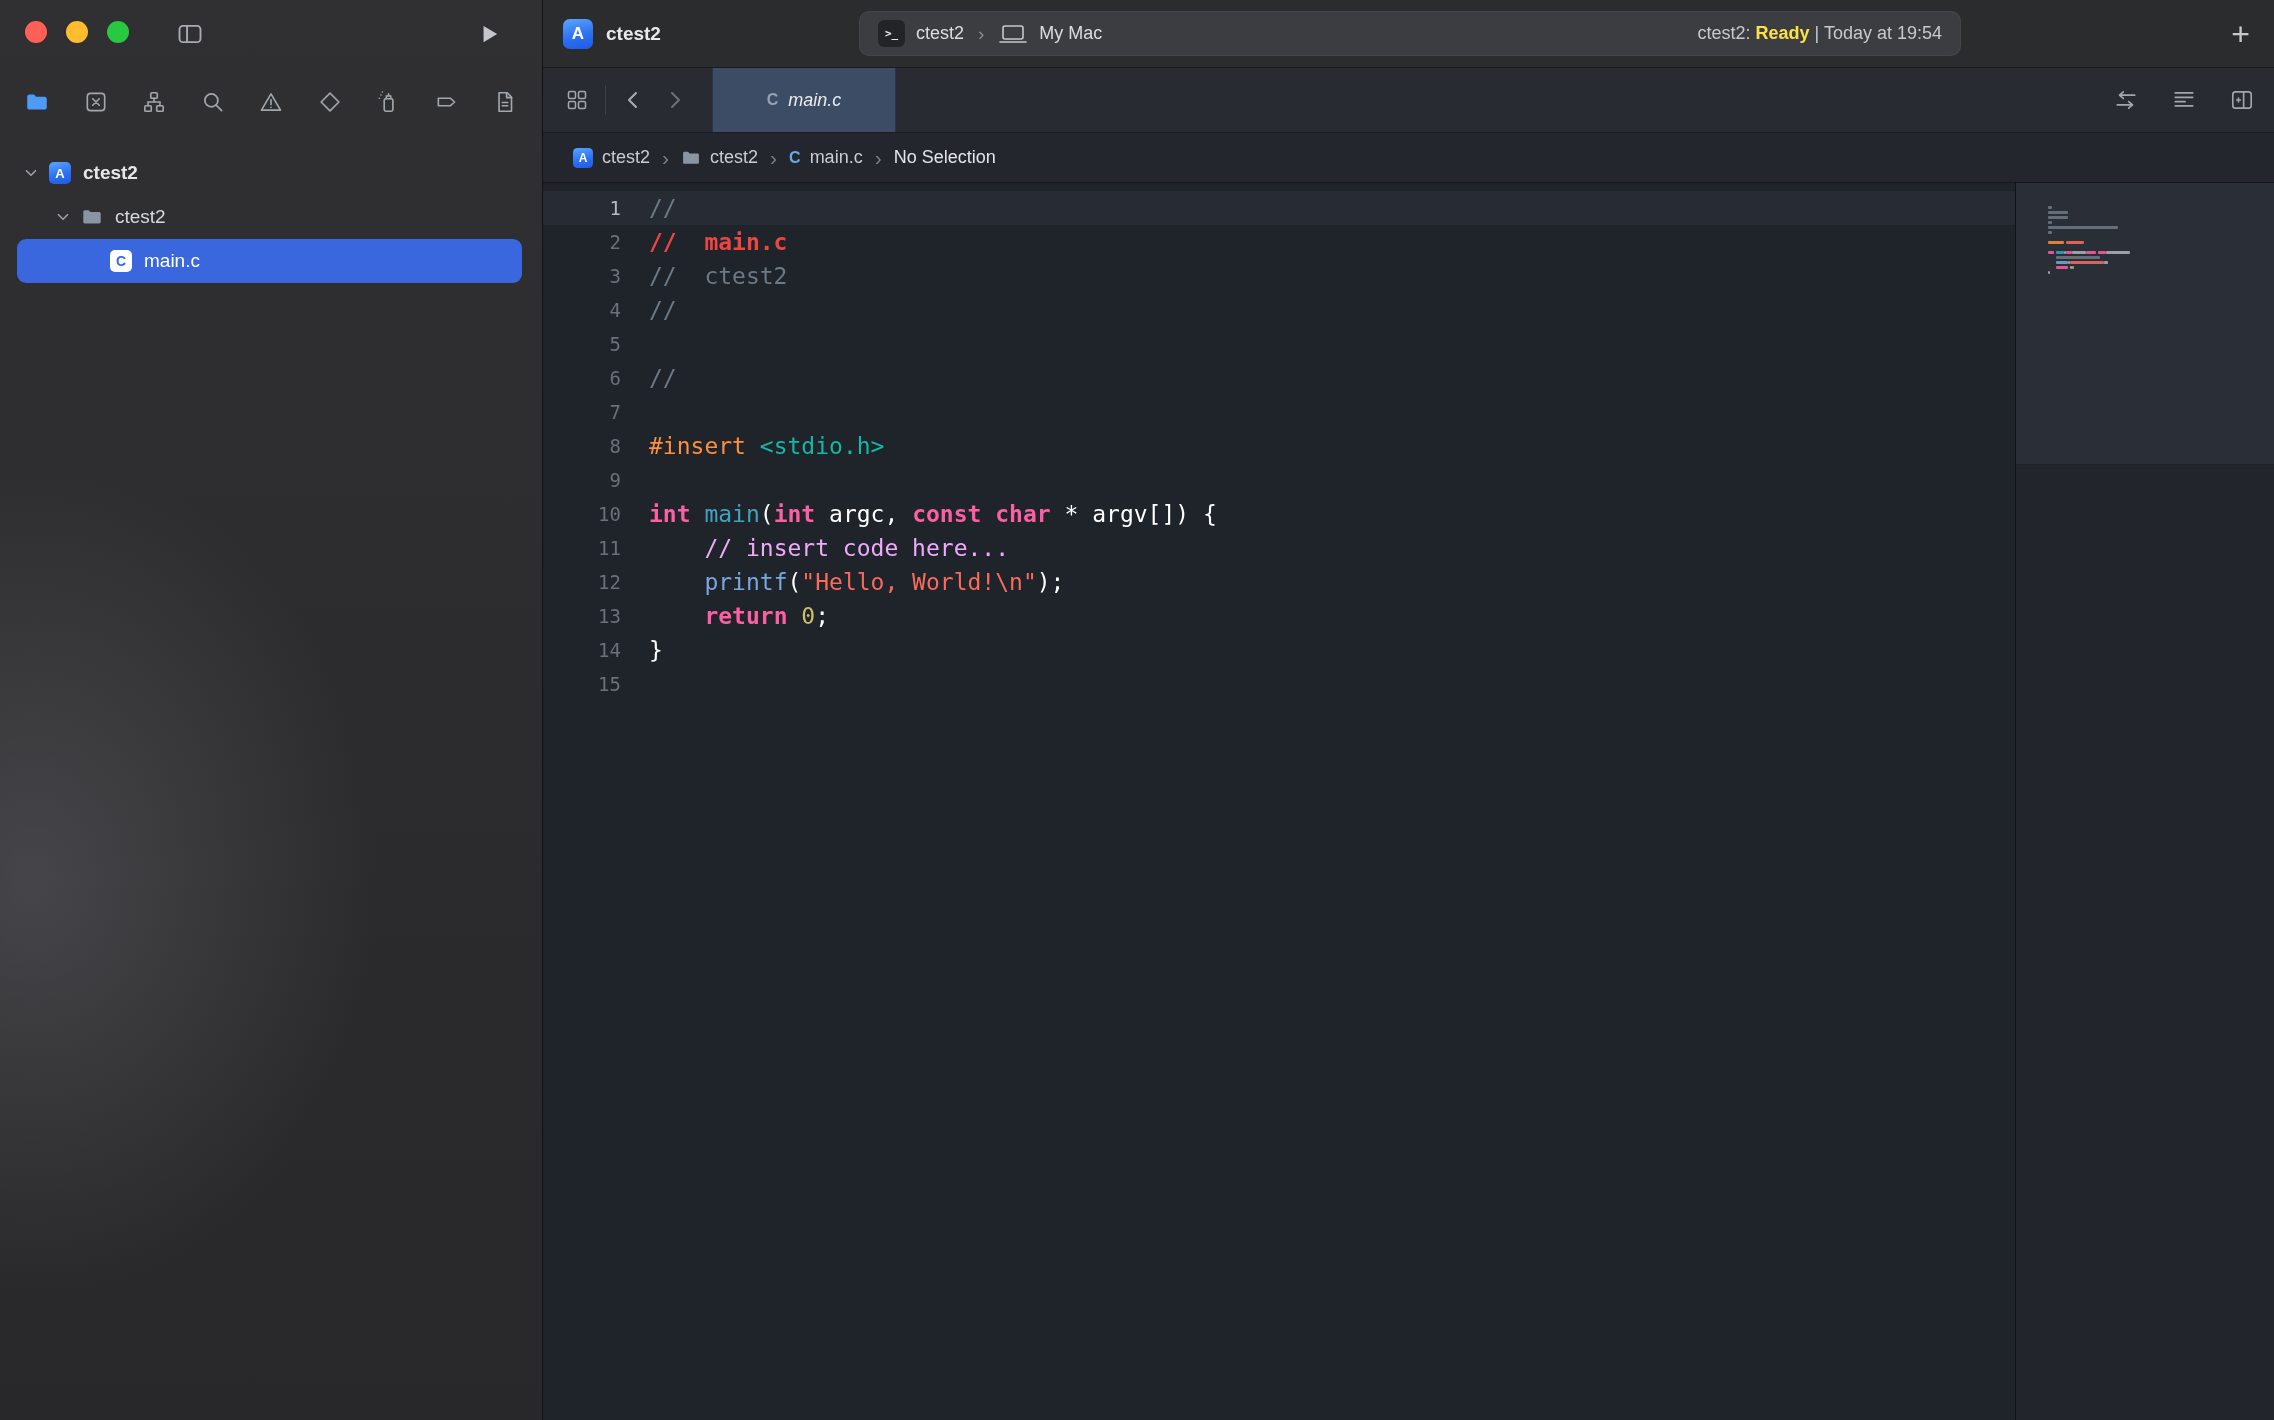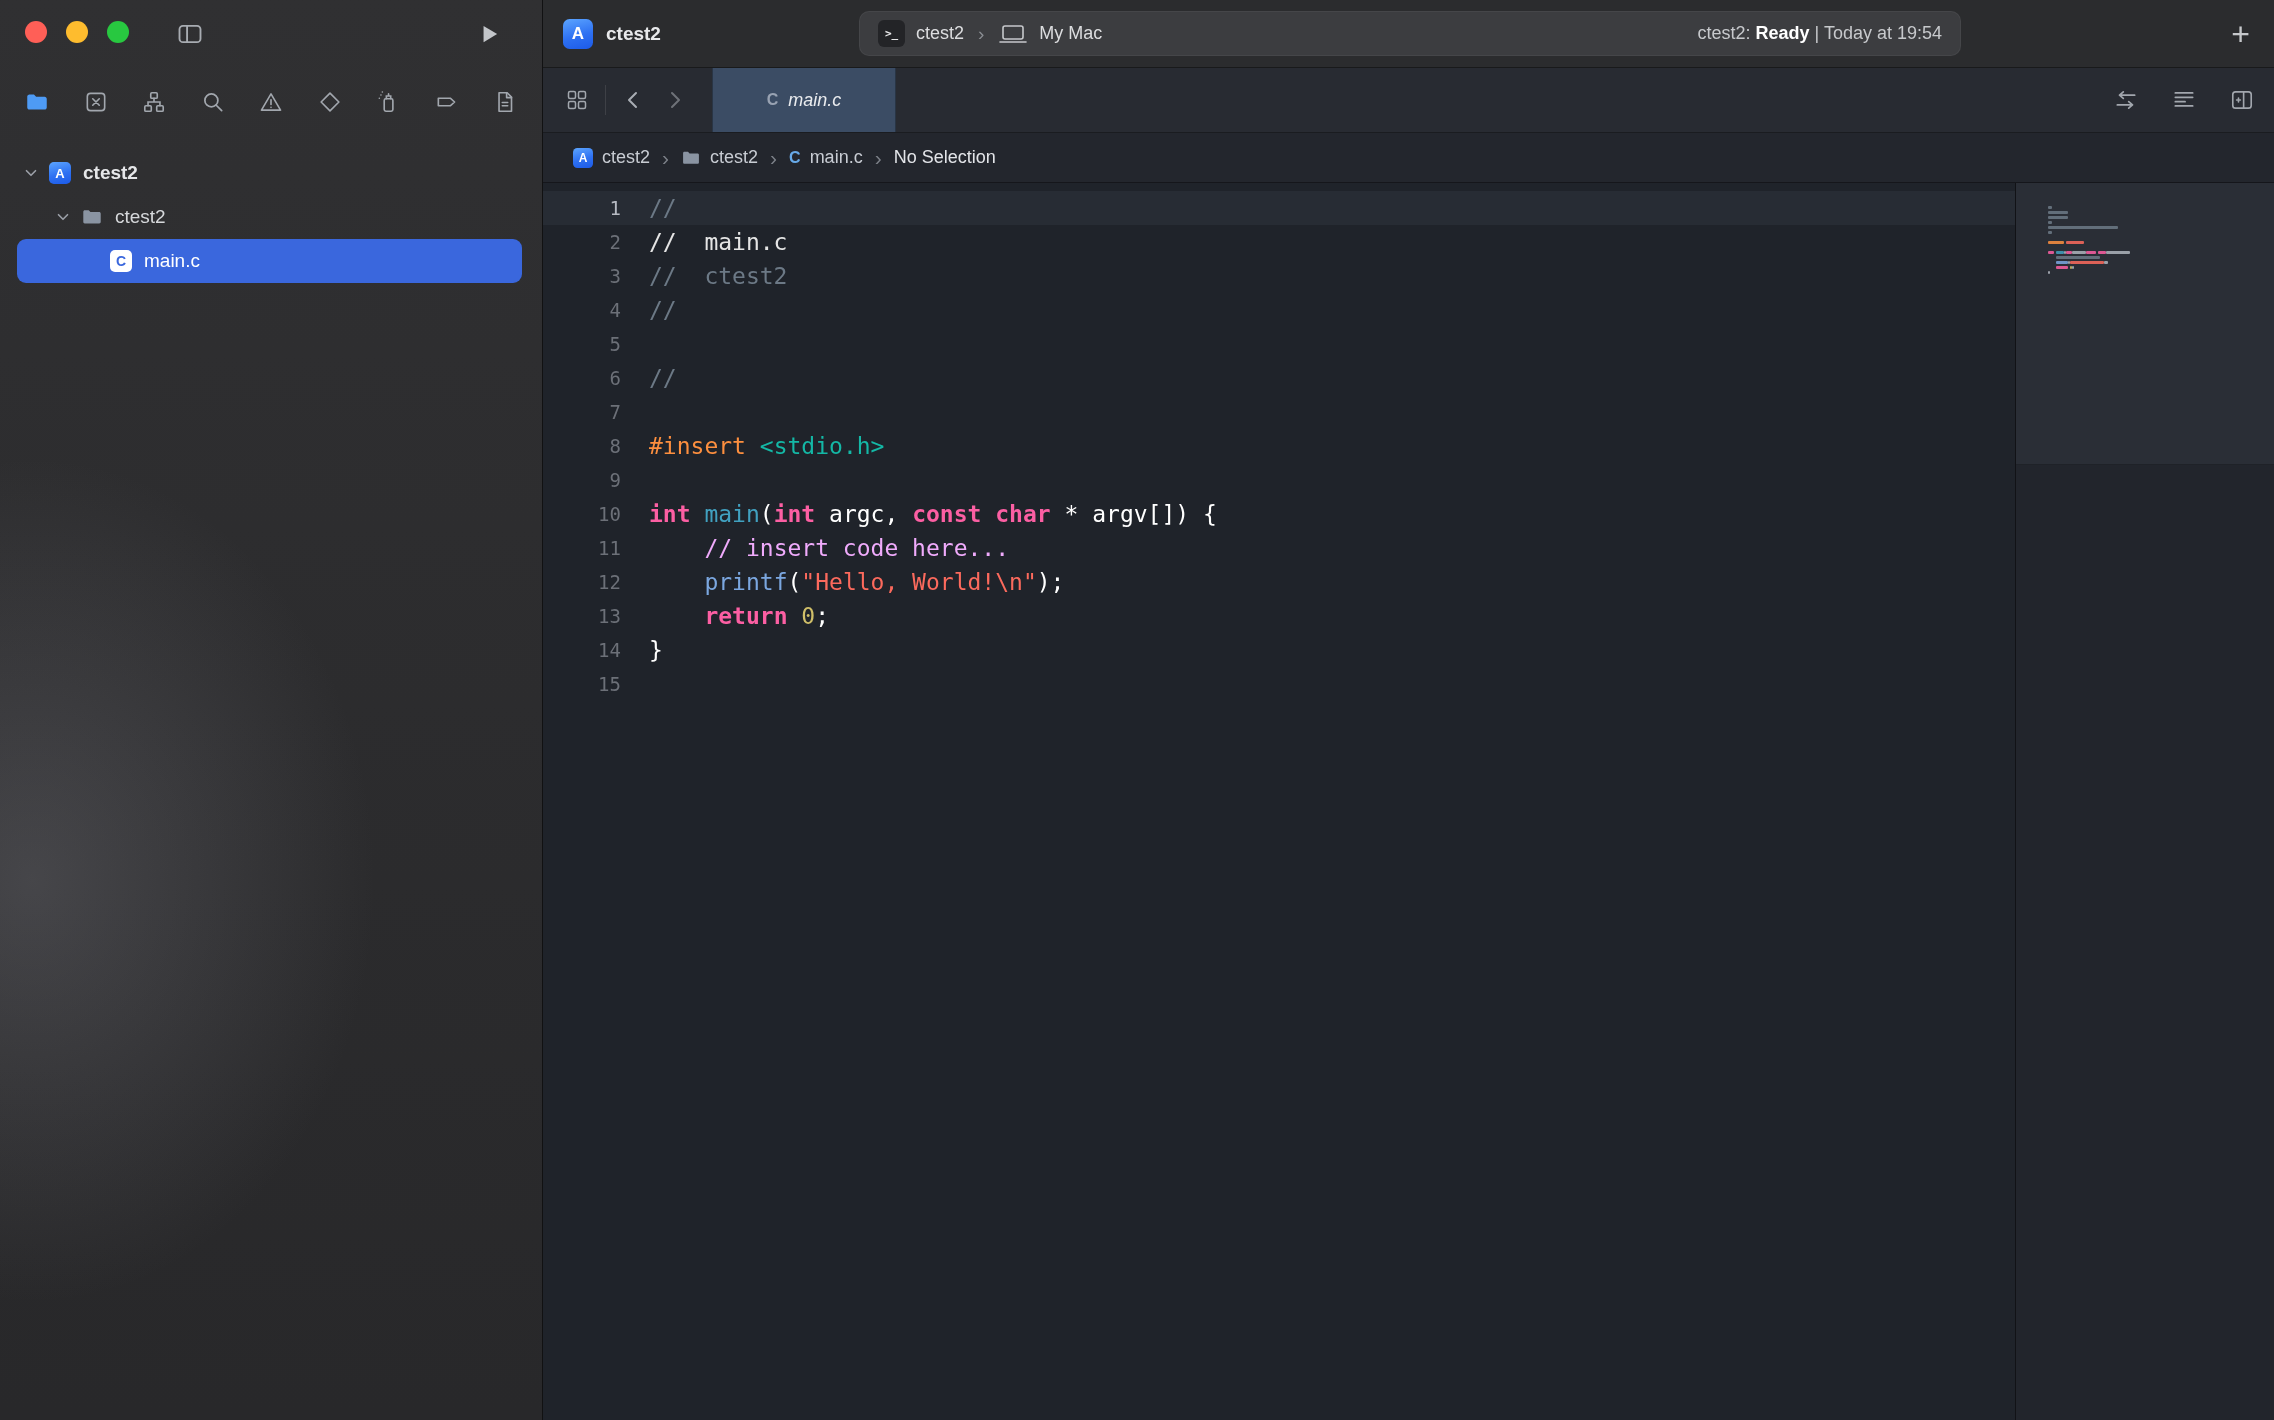--- a/index.html
+++ b/index.html
@@ -51,21 +51,21 @@
     display:flex;align-items:center;position:relative;padding-left:20px;}
   .window-title{margin-left:13px;font-size:19px;font-weight:bold;color:#E8E9EB;}
   .scheme-capsule{position:absolute;left:316px;top:11px;width:1102px;height:45px;border-radius:10px;
     background:#3C3D40;border:1px solid rgba(255,255,255,0.05);display:flex;align-items:center;
     padding:0 18px;box-sizing:border-box;font-size:18px;color:#DCDDDF;}
   .scheme-left{display:flex;align-items:center;gap:11px;}
   .terminal-ic{width:27px;height:27px;border-radius:6px;background:#232427;display:flex;align-items:center;
     justify-content:center;color:#E8E9EA;font-family:"DejaVu Sans Mono",monospace;font-size:11px;font-weight:bold;flex:none;}
   .bc-sep{color:#8A8D92;font-size:19px;margin:0 3px;}
   .status-area{margin-left:auto;font-size:18px;color:#C7C9CC;white-space:nowrap;}
-  .status-area .st-bold{font-weight:bold;color:#ffffff;}
+  .status-area .st-bold{font-weight:bold;color:#fde047;}
   .library-btn{position:absolute;right:24px;top:50%;transform:translateY(-50%);font-size:32px;
     font-weight:300;color:#C6C8CB;line-height:1;}
 
   .tabbar{height:64px;flex:none;background:#282B32;border-bottom:1px solid rgba(0,0,0,0.35);
     display:flex;align-items:stretch;}
   .tab-controls{display:flex;align-items:center;padding-left:22px;gap:16px;}
   .tc-divider{width:1px;height:30px;background:#3E4046;}
   .tab{width:182px;margin-left:26px;background:#3B4C64;display:flex;align-items:center;justify-content:center;
     gap:10px;border-left:1px solid rgba(0,0,0,0.3);border-right:1px solid rgba(0,0,0,0.3);}
   .tab .tab-c{font-weight:bold;font-size:16px;color:#98A2B2;}
@@ -306,21 +306,21 @@
       </span>
       <span class="jb-chev">›</span>
       <span class="jb-item jb-selection">
         <span>No Selection</span>
       </span>
     </div>
 
     <div class="editor">
       <div class="code-area">
           <div class="code-row active"><span class="ln">1</span><span class="codetxt"><span class="tok tok-comment" style="color: rgb(108, 121, 134);">//</span></span></div>
-          <div class="code-row"><span class="ln">2</span><span class="codetxt"><span class="tok tok-comment" style="color: #e5e5e5;">//  main.c</span></span></div>
+          <div class="code-row"><span class="ln">2</span><span class="codetxt"><span class="tok tok-comment" style="color: #ef4444; font-weight: bold;">//  main.c</span></span></div>
           <div class="code-row"><span class="ln">3</span><span class="codetxt"><span class="tok tok-comment" style="color: rgb(108, 121, 134); text-align: center;">//  ctest2</span></span></div>
           <div class="code-row"><span class="ln">4</span><span class="codetxt"><span class="tok tok-comment" style="color: rgb(108, 121, 134);">//</span></span></div>
           <div class="code-row"><span class="ln">5</span></div>
           <div class="code-row"><span class="ln">6</span><span class="codetxt"><span class="tok tok-comment" style="color: rgb(108, 121, 134);">//</span></span></div>
           <div class="code-row"><span class="ln">7</span><span class="codetxt"></span></div>
           <div class="code-row"><span class="ln">8</span><span class="codetxt"><span class="tok tok-preprocessor" style="color: rgb(253, 143, 63);">#insert</span><span class="tok tok-plain" style="color: rgb(255, 255, 255);"> </span><span class="tok tok-string" style="color: #14b8a6;">&lt;stdio.h&gt;</span></span></div>
           <div class="code-row"><span class="ln">9</span><span class="codetxt"></span></div>
           <div class="code-row"><span class="ln">10</span><span class="codetxt"><span class="tok tok-keyword" style="color: rgb(252, 95, 163);">int</span><span class="tok tok-plain" style="color: rgb(255, 255, 255);"> </span><span class="tok tok-declaration" style="color: rgb(65, 161, 192);">main</span><span class="tok tok-plain" style="color: rgb(255, 255, 255);">(</span><span class="tok tok-keyword" style="color: rgb(252, 95, 163);">int</span><span class="tok tok-plain" style="color: rgb(255, 255, 255);"> argc, </span><span class="tok tok-keyword" style="color: rgb(252, 95, 163);">const</span><span class="tok tok-plain" style="color: rgb(255, 255, 255);"> </span><span class="tok tok-keyword" style="color: rgb(252, 95, 163);">char</span><span class="tok tok-plain" style="color: rgb(255, 255, 255);"> * argv[]) {</span></span></div>
           <div class="code-row"><span class="ln">11</span><span class="codetxt"><span class="tok tok-plain" style="color: rgb(255, 255, 255);">    </span><span class="tok tok-comment" style="color: #f0abfc;">// insert code here...</span></span></div>
           <div class="code-row"><span class="ln">12</span><span class="codetxt"><span class="tok tok-plain" style="color: rgb(255, 255, 255);">    </span><span class="tok tok-function" style="color: rgb(123, 167, 224);">printf</span><span class="tok tok-plain" style="color: rgb(255, 255, 255);">(</span><span class="tok tok-string" style="color: rgb(252, 106, 93);">"Hello, World!\n"</span><span class="tok tok-plain" style="color: rgb(255, 255, 255);">);</span></span></div>

